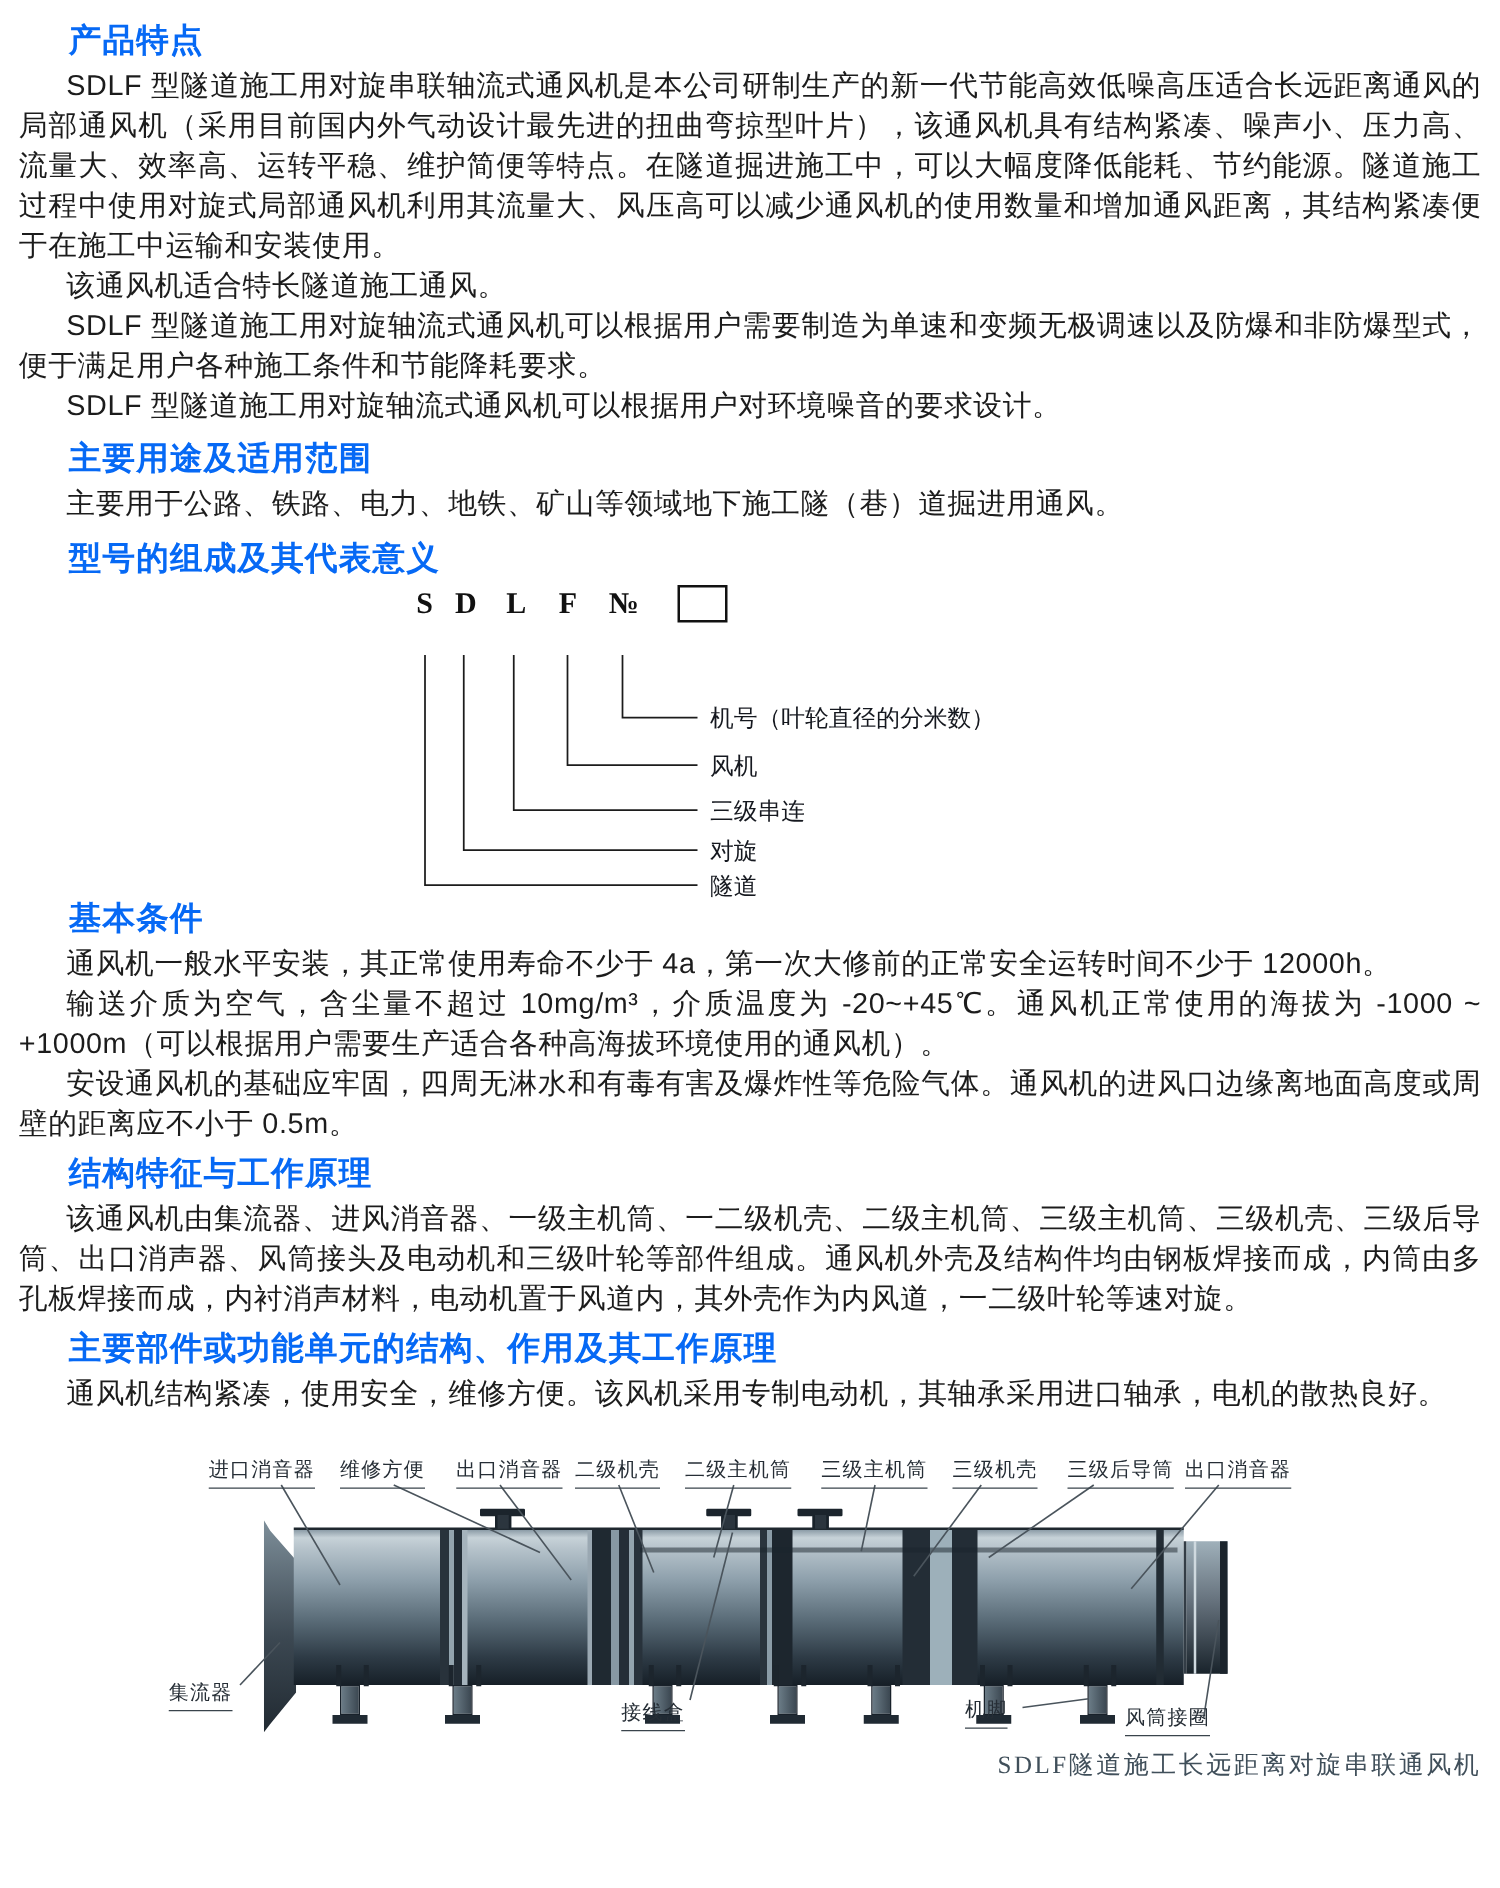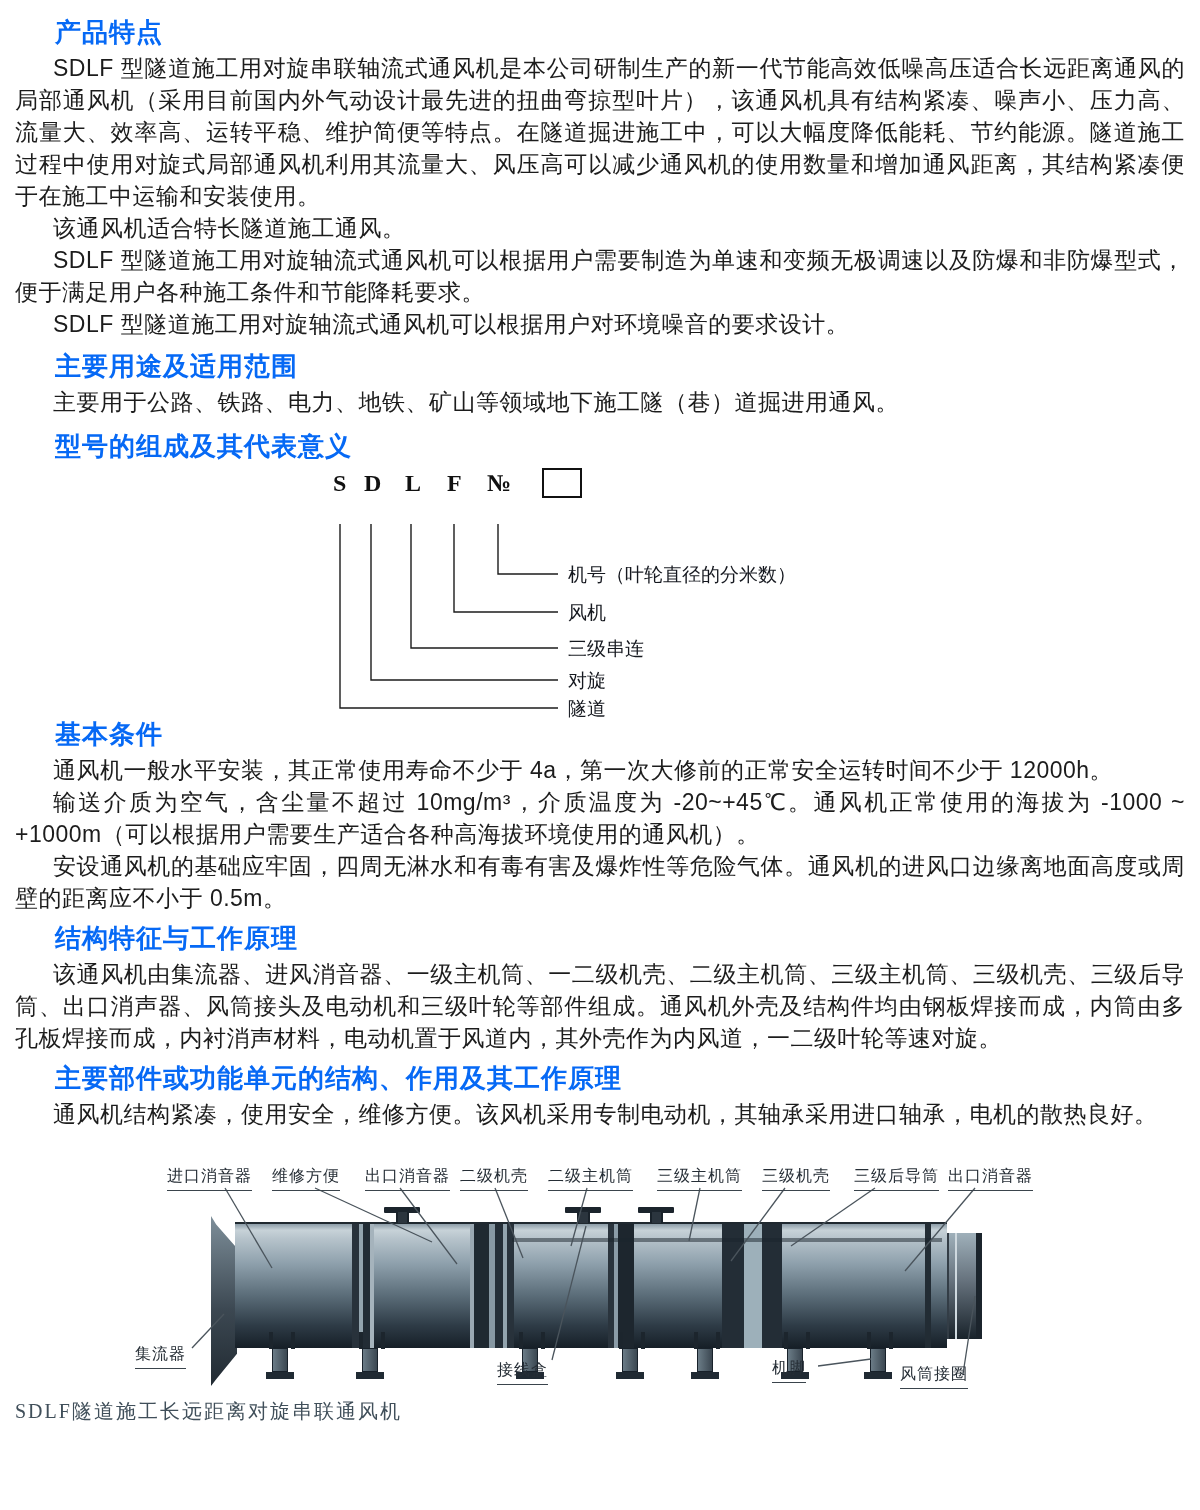--- a/index.html
+++ b/index.html
@@ -62,21 +62,21 @@
     border-left:2px solid #333d46;box-sizing:border-box;
   }
   .ring-rim{position:absolute;left:6px;top:0;width:2px;height:100%;background:#cfd9df;}
   .ring-cap{position:absolute;right:0;top:0;width:6px;height:100%;background:#1b242c;}
   .handle-cap{position:absolute;top:61px;width:36px;height:6px;background:#1b242c;border-radius:1px;}
   .handle-stem{position:absolute;top:66px;width:13px;height:11px;background:#2b353e;border-left:2px solid #19222a;border-right:2px solid #19222a;box-sizing:border-box;}
   .foot-rail{position:absolute;top:186px;width:4px;height:17px;background:#1c252d;}
   .foot-stem{position:absolute;top:202px;width:16px;height:24px;background:linear-gradient(90deg,#6b7c87,#3b4751);border:1px solid #18212a;box-sizing:border-box;}
   .foot-base{position:absolute;top:226px;width:28px;height:7px;background:#202a33;}
   .fan-caption{
-    position:absolute;left:0;top:252px;width:100%;text-align:left;
+    position:absolute;left:0;top:252px;width:100%;text-align:right;
     font-family:"Liberation Serif",serif;font-size:20px;color:#404f5a;letter-spacing:2px;
   }
   .leaders{position:absolute;left:0;top:0;}
 </style>
 </head>
 <body>
 
 <div class="content">
 
   <h2 class="sec">产品特点</h2>

